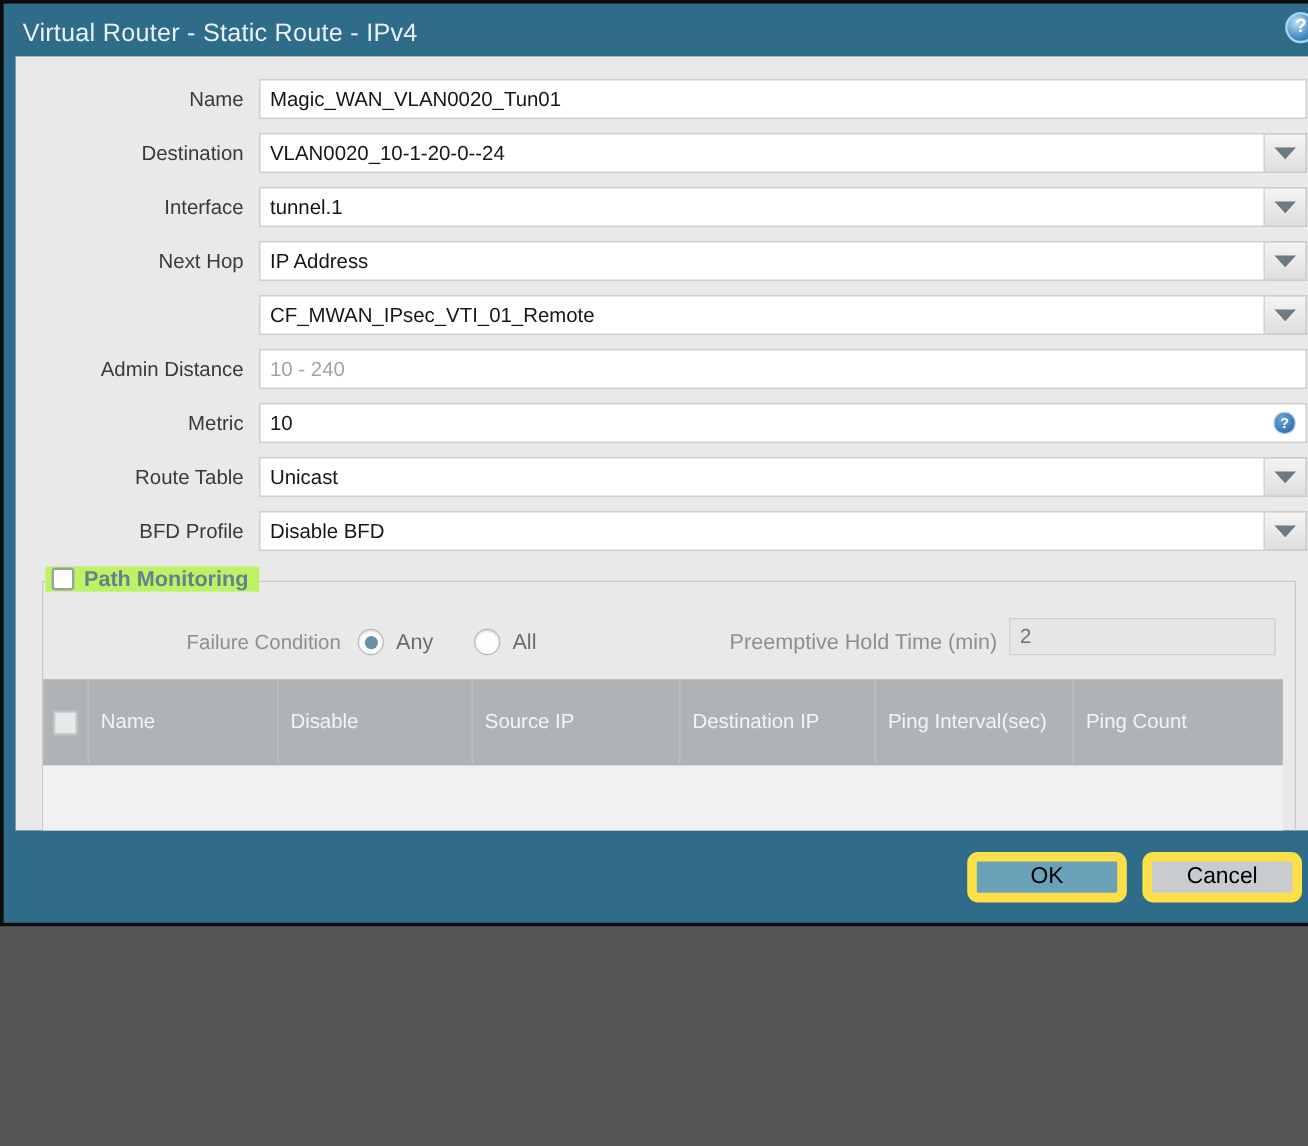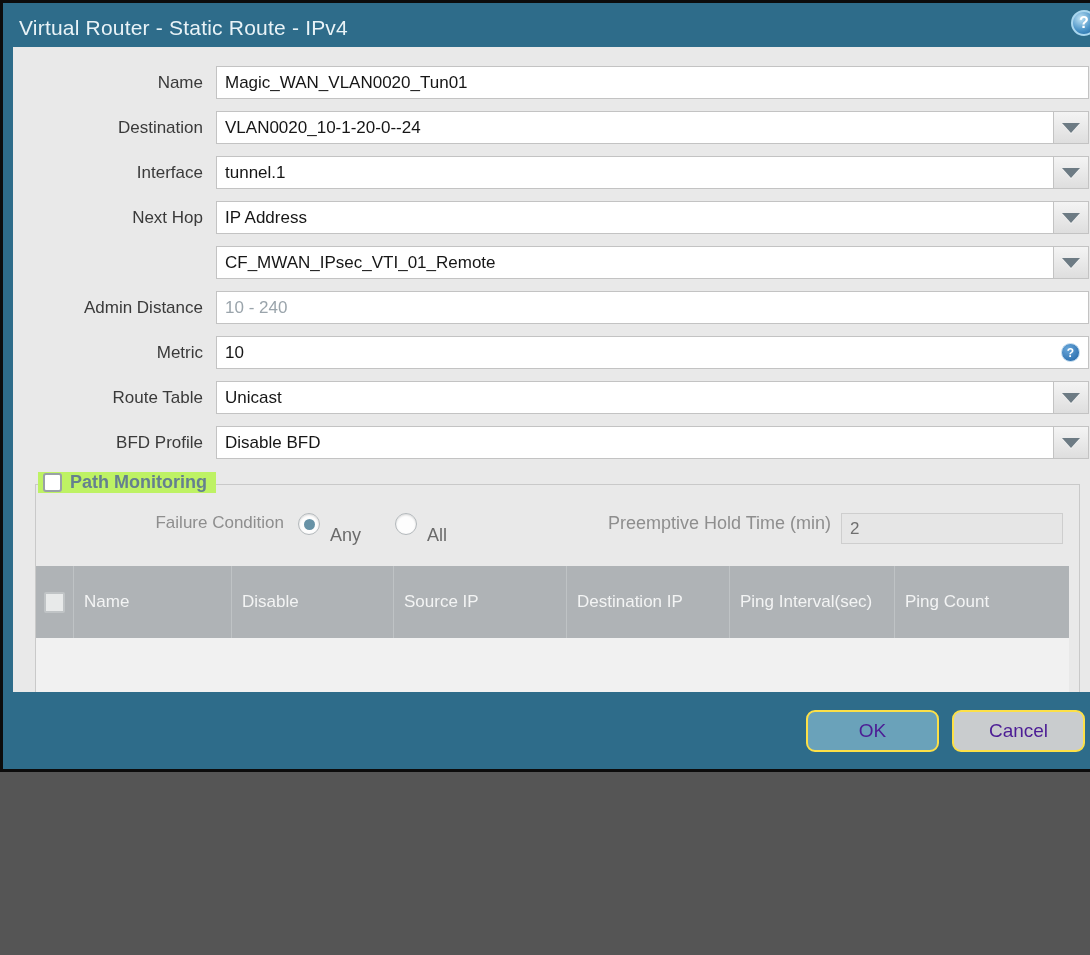--- a/index.html
+++ b/index.html
@@ -36,21 +36,21 @@
                box-sizing:border-box;cursor:pointer;}
 
   
   .pm{position:relative;margin:25px 9px 0 22px;height:368px;border:1px solid #c9c9c9;box-sizing:border-box;}
   .pm-legend{position:absolute;top:-13px;left:2px;background:#bef264;padding:0 9px 0 5px;
              display:flex;align-items:center;gap:8px;}
   .cb{width:19px;height:19px;box-sizing:border-box;background:#fff;border:2px solid #99a1a7;
       border-radius:3px;cursor:pointer;flex:none;}
   .pm-title{font-size:18px;font-weight:bold;color:#65808f;}
 
-  .fc-row{display:flex;align-items:flex-start;height:33px;margin-top:28px;padding-right:16px;}
+  .fc-row{display:flex;align-items:flex-end;height:33px;margin-top:28px;padding-right:16px;}
   .fc-label{width:248px;text-align:right;font-size:17px;color:#8e8e8e;margin-right:14px;flex:none;}
   .radio{width:22px;height:22px;border-radius:50%;background:#fdfdfd;border:1px solid #b3b8bb;
          box-sizing:border-box;display:flex;align-items:center;justify-content:center;cursor:pointer;flex:none;
          box-shadow:inset 0 1px 2px rgba(0,0,0,.15);}
   .radio .dot{width:11px;height:11px;border-radius:50%;background:#6792a6;}
   .radio-label{font-size:18px;color:#6b6b6b;margin:12px 0 0 10px;}
   .radio-all{margin-left:34px;}
   .ph-label{margin-left:auto;font-size:18px;color:#8e8e8e;}
   .ph-input{width:222px;height:31px;box-sizing:border-box;margin-left:10px;border:1px solid #cecece;
             background:#e6e6e6;color:#6f6f6f;font-family:"Liberation Sans",sans-serif;font-size:17px;padding:0 8px;}
@@ -73,22 +73,22 @@
   .add-glyph::after{content:"";position:absolute;left:10px;top:6px;width:4px;height:14px;border-radius:2px;background:#8ca33a;}
   .del-glyph{background:linear-gradient(#f3f3ec,#e0e0d6);opacity:.85;}
   .del-glyph::before{background:#a2524f;}
   .tool-label{font-size:18px;color:#fbfbfb;}
   .tool-btn.disabled{cursor:default;}
   .tool-btn.disabled .tool-label{color:#c2c6c8;}
 
   
   .bottombar{position:absolute;left:0;right:0;bottom:0;height:77px;display:flex;align-items:center;
              justify-content:flex-end;gap:13px;padding-right:24px;box-sizing:border-box;}
-  .btn{width:133px;height:42px;border-radius:9px;border:2px solid #fde047;font-family:"Liberation Sans",sans-serif;
-       font-size:19px;color:#4c1d95;display:flex;align-items:center;justify-content:center;cursor:pointer;
+  .btn{width:133px;height:42px;border-radius:9px;border:8px solid #fde047;font-family:"Liberation Sans",sans-serif;
+       font-size:19px;color:#000000;display:flex;align-items:center;justify-content:center;cursor:pointer;
        box-sizing:border-box;}
   .btn-ok{background:#6aa2ba;}
   .btn-cancel{background:#c9ccce;}
 </style>
 </head>
 <body>
 
 <div class="stage">
   <div class="dialog">
 

